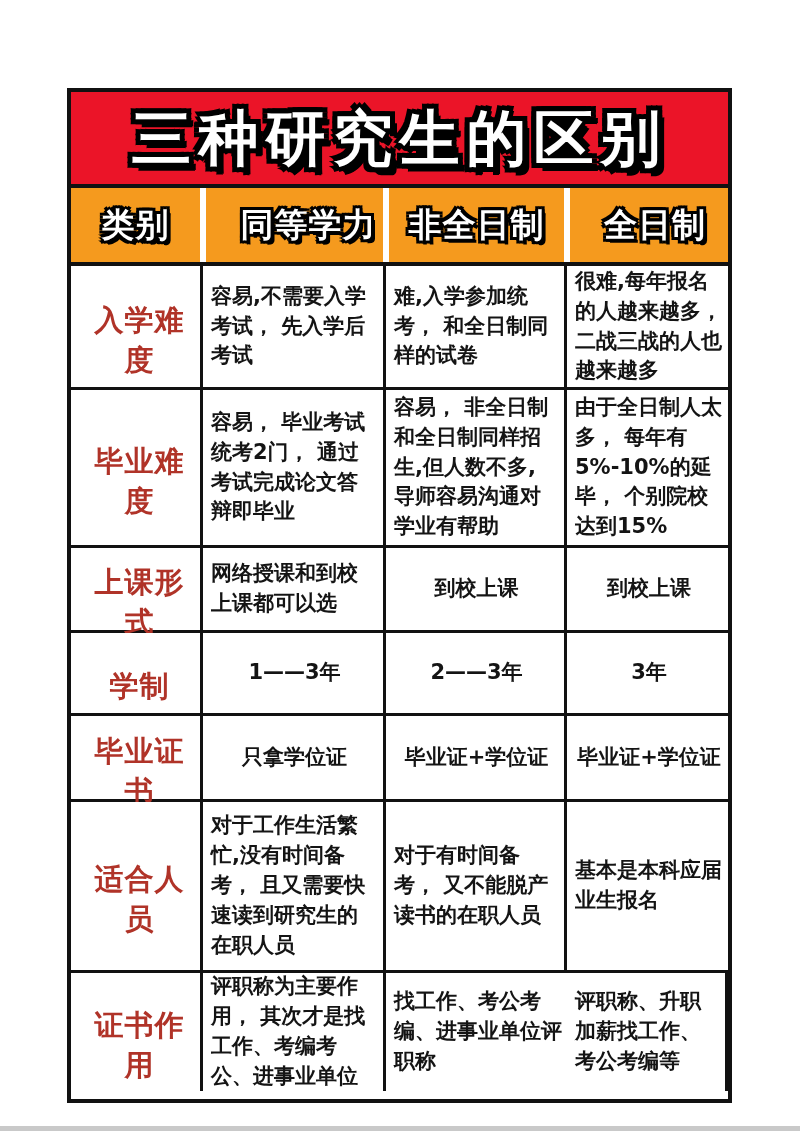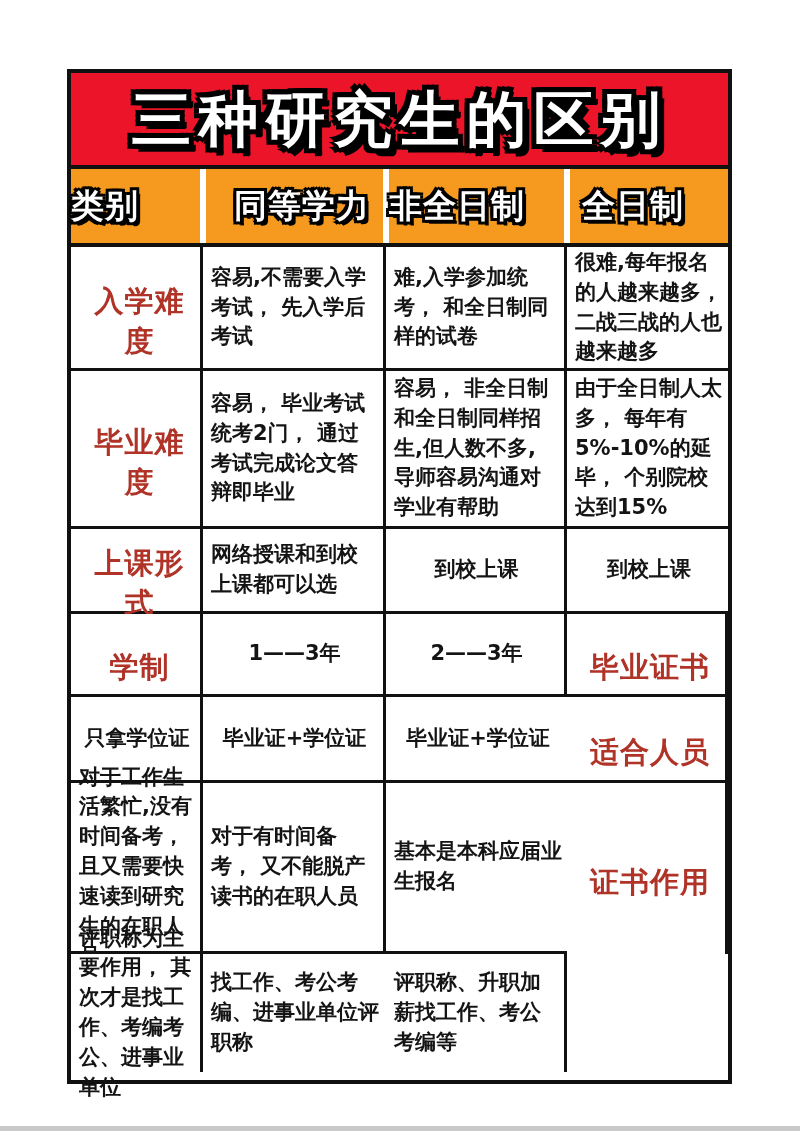--- a/index.html
+++ b/index.html
@@ -1,39 +1,39 @@
 <!DOCTYPE html>
 <html><head>
 <meta charset="utf-8">
 <style>
   * { margin:0; padding:0; box-sizing:border-box; }
   html,body { width:800px; height:1132px; background:#ffffff; overflow:hidden;
               font-family:"DejaVu Sans", sans-serif; }
   .stage { position:relative; width:800px; height:1132px; background:#fff; }
 
-  .poster { position:absolute; left:67px; top:69px; width:665px; height:1015px;
+  .poster { position:absolute; left:67px; top:88px; width:665px; height:1015px;
             border:4px solid #111; background:#fff; }
 
   
   .banner { height:96px; background:#EB1428; border-bottom:4px solid #111;
             display:flex; align-items:center; justify-content:center; }
   .banner .title {
       color:#fff; font-size:60px; font-weight:900; letter-spacing:7px;
       white-space:nowrap; padding-top:2px;
       text-shadow:
         -5px -5px 0 #000, 0 -5px 0 #000, 5px -5px 0 #000,
         -5px  0   0 #000, 5px  0   0 #000,
         -5px  5px 0 #000, 0  5px 0 #000, 5px 5px 0 #000,
          7px  7px 0 #000, 6px 8px 0 #000;
   }
 
   
   .header-row { height:78px; background:#fff; border-bottom:4px solid #111;
                 display:flex; gap:6px; }
-  .header-cell { background:#F59A1E; display:flex; align-items:center; }
+  .header-cell { background:#F59A1E; display:flex; align-items:center; justify-content:center; }
   .hc0 { width:129px; } .hc1 { width:177px;padding-left:28px; } .hc2 { width:175px;font-family:Liberation Serif, serif; } .hc3 { width:158px;padding-left:12px; }
   .header-cell span {
       color:#fff; font-size:33px; font-weight:900; letter-spacing:1px; white-space:nowrap;
       text-shadow:
         -3px -3px 0 #000, 0 -3px 0 #000, 3px -3px 0 #000,
         -3px  0   0 #000, 3px  0   0 #000,
         -3px  3px 0 #000, 0  3px 0 #000, 3px 3px 0 #000,
          4px  4px 0 #000;
   }
 
@@ -124,20 +124,23 @@
 
       <div class="cell">
           <div class="label">学制</div>
         </div>
       <div class="cell">
           <div class="txt ctr">1——3年</div>
         </div>
       <div class="cell">
           <div class="txt ctr">2——3年</div>
         </div>
+      <div class="cell last-col">
+          <div class="txt ctr">3年</div>
+        </div>
 
       <div class="cell">
           <div class="label">毕业证书</div>
         </div>
       <div class="cell">
           <div class="txt ctr">只拿学位证</div>
         </div>
       <div class="cell">
           <div class="txt ctr">毕业证+学位证</div>
         </div>

